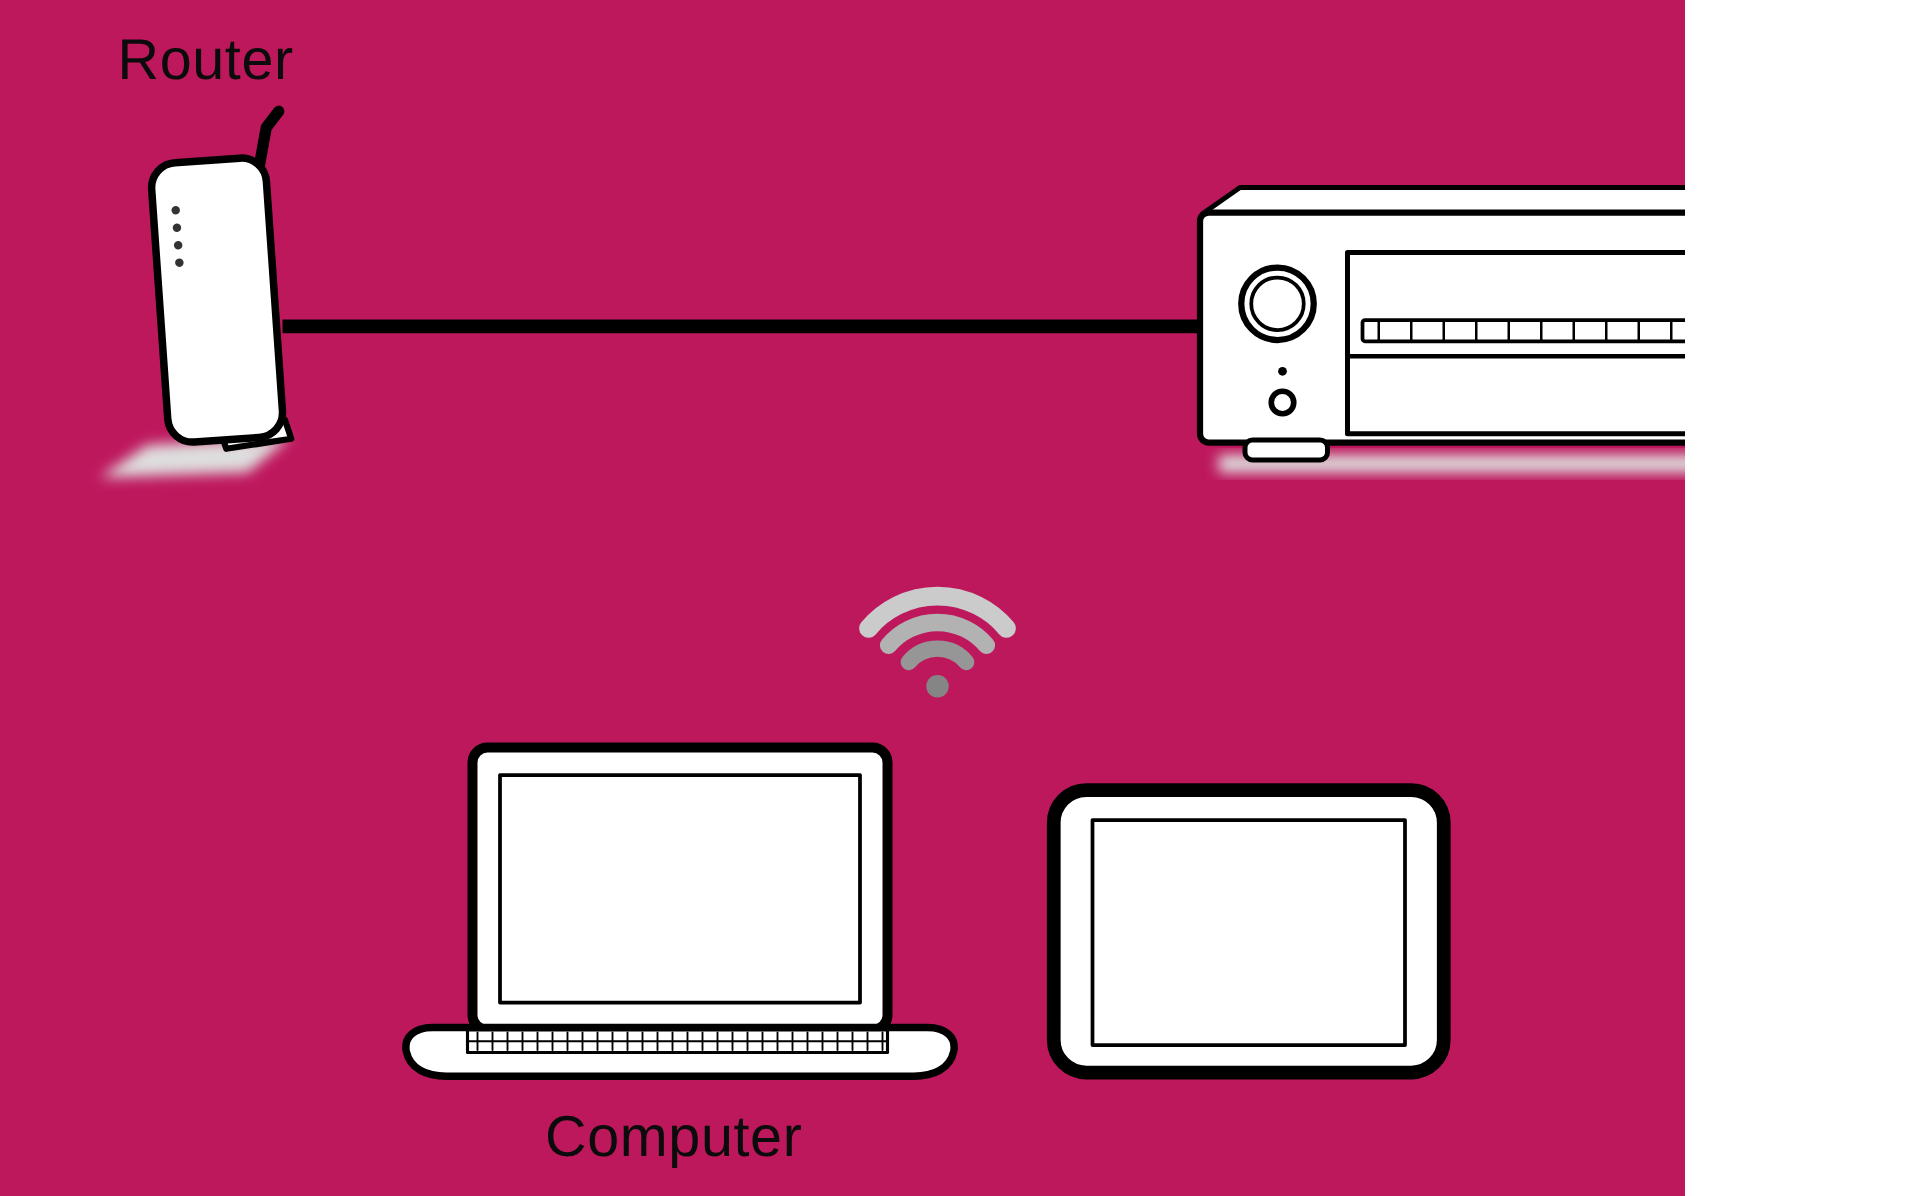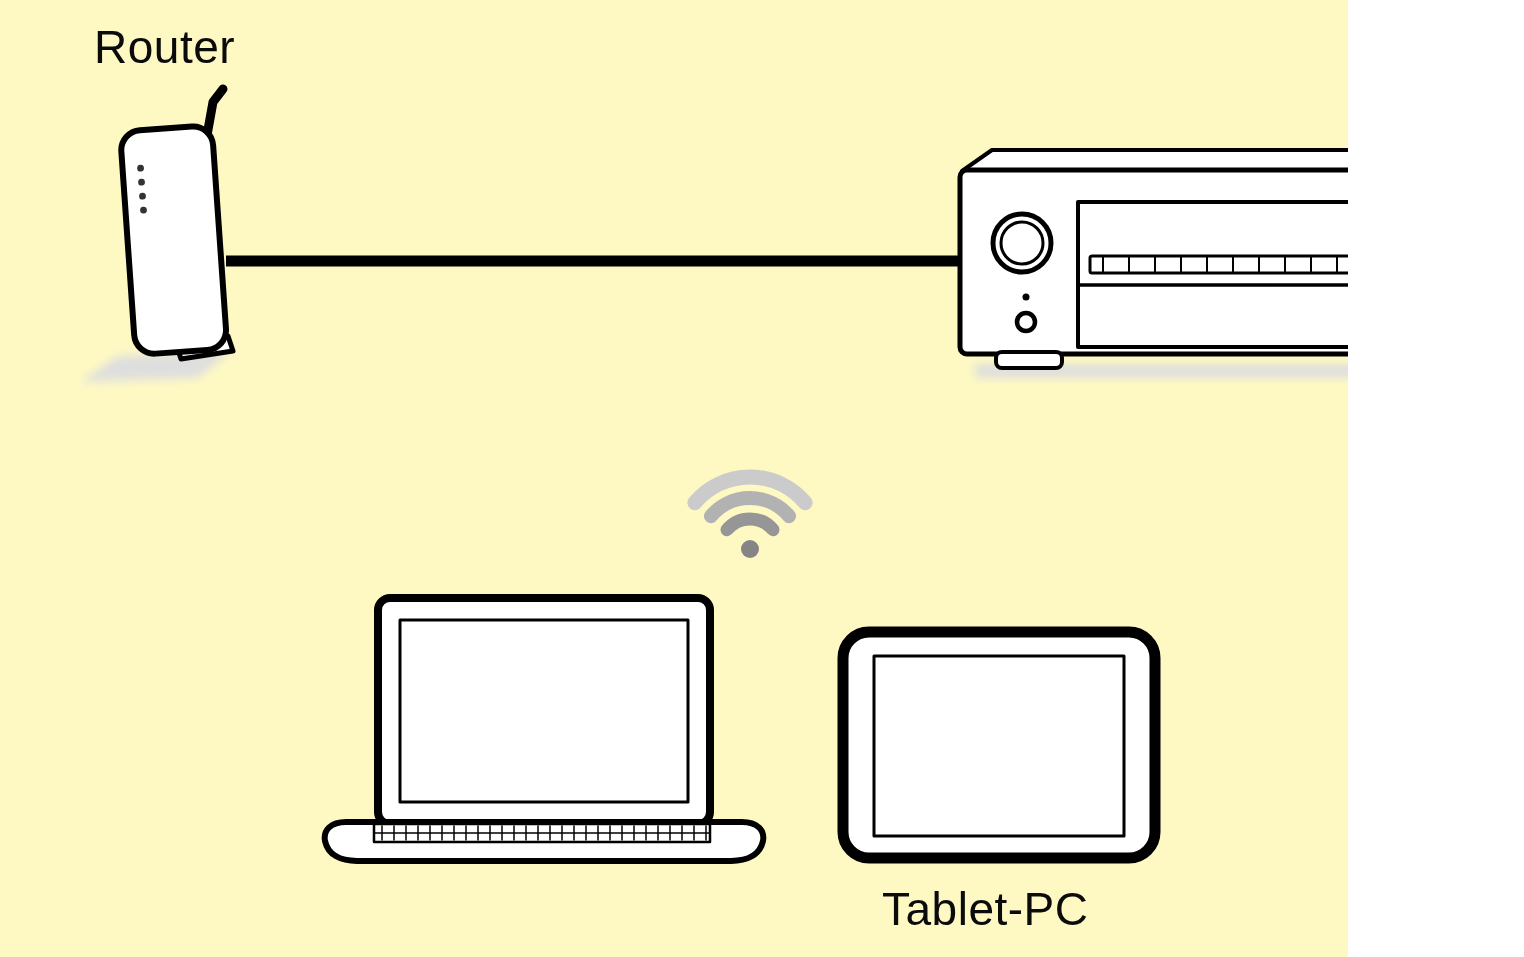--- a/index.html
+++ b/index.html
@@ -1,19 +1,19 @@
 <!DOCTYPE html>
 <html><head>
 <meta charset="utf-8">
 <style>
   html,body{margin:0;padding:0;background:#ffffff;}
   .stage{
     position:relative;
     width:1348px;height:957px;
-    background:#fef9c3;
+    background:#be185d;
     font-family:"Liberation Sans",sans-serif;
     overflow:hidden;
   }
   .stage svg{position:absolute;left:0;top:0;}
   .label{
     position:absolute;
     font-family:"Liberation Sans",sans-serif;
     font-size:46px;
     font-weight:500;
     color:#0b0b0b;
@@ -103,16 +103,16 @@
 
     <g stroke="#000000" fill="#ffffff" stroke-linejoin="round">
       <rect x="843" y="632" width="312" height="226" rx="26" stroke-width="11"></rect>
       <rect x="874" y="656" width="250" height="180" stroke-width="3"></rect>
     </g>
   </svg>
 
   <div class="label label-router">Router</div>
 
 
+  <div class="label label-computer">Computer</div>
 
-  <div class="label label-tablet">Tablet-PC</div>
 
 </div>
 
 </body></html>

